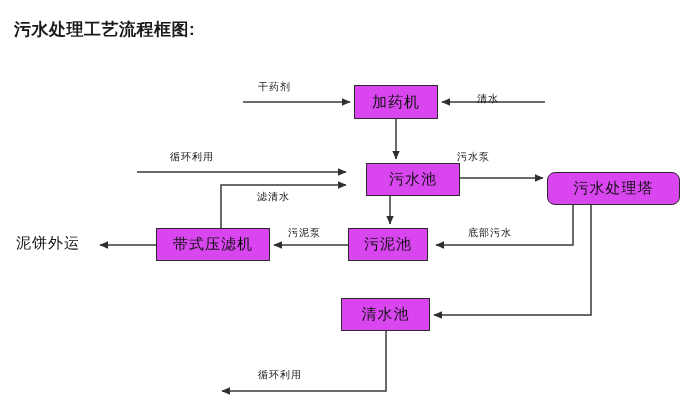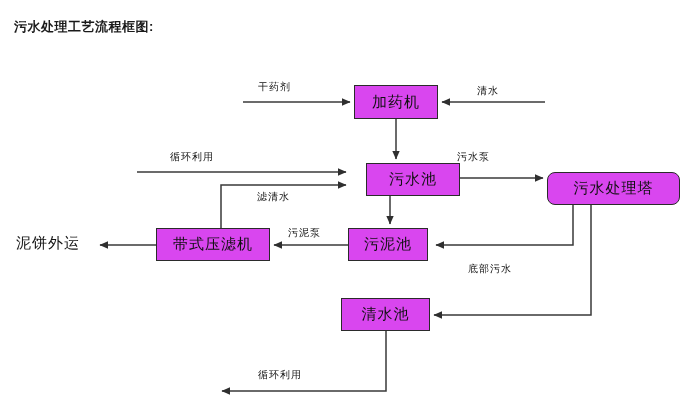--- a/index.html
+++ b/index.html
@@ -14,21 +14,21 @@
     position: relative;
     width: 700px;
     height: 420px;
     background: #ffffff;
     overflow: hidden;
   }
   #page-title {
     position: absolute;
     left: 14px;
     top: 18px;
-    font-size: 13px;
+    font-size: 17px;
     font-weight: bold;
     color: #1a1a1a;
     letter-spacing: 0.5px;
     white-space: nowrap;
   }
   svg#flow {
     position: absolute;
     left: 0;
     top: 0;
     width: 700px;
@@ -113,23 +113,23 @@
       </div>
       <div class="nodebox" style="left: 348px; top: 228px; width: 80px; height: 33px;">
         <span>污泥池</span>
       </div>
       <div class="nodebox" style="left: 341px; top: 298px; width: 89px; height: 33px;">
         <span>清水池</span>
       </div>
     </div>
   <div id="label-layer">
       <div class="edgelabel" style="left: 258px; top: 80px;">干药剂</div>
-      <div class="edgelabel" style="left: 477px; top: 84px;">清水</div>
+      <div class="edgelabel" style="left: 477px; top: 92px;">清水</div>
       <div class="edgelabel" style="left: 170px; top: 150px;">循环利用</div>
       <div class="edgelabel" style="left: 257px; top: 190px;">滤清水</div>
       <div class="edgelabel" style="left: 457px; top: 150px;">污水泵</div>
-      <div class="edgelabel" style="left: 468px; top: 226px; margin-top: 36px;">底部污水</div>
+      <div class="edgelabel" style="left: 468px; top: 226px;">底部污水</div>
       <div class="edgelabel" style="left: 288px; top: 226px;">污泥泵</div>
       <div class="termlabel" style="left: 16px; top: 234px;">泥饼外运</div>
       <div class="edgelabel" style="left: 258px; top: 368px;">循环利用</div>
     </div>
 
 </div>
 
 </body></html>

